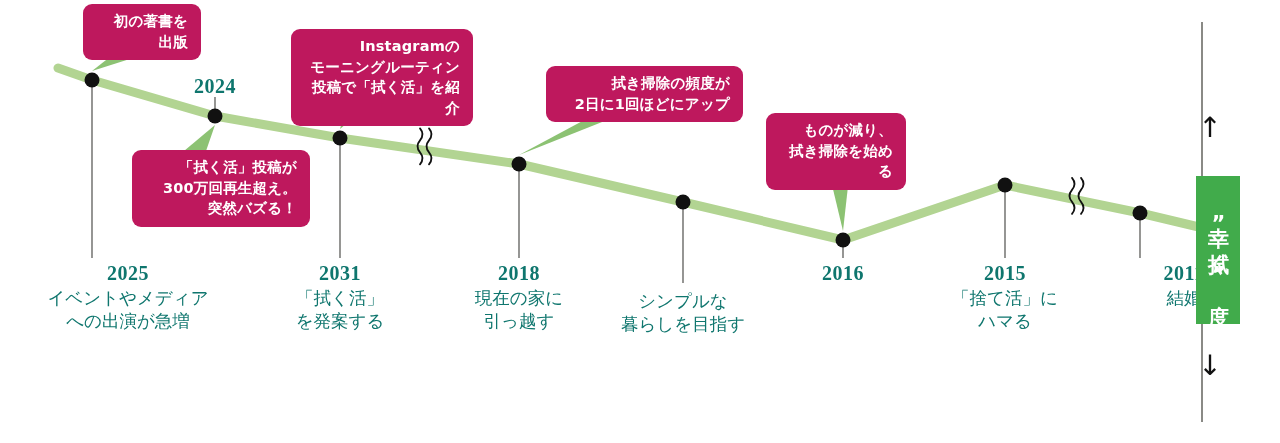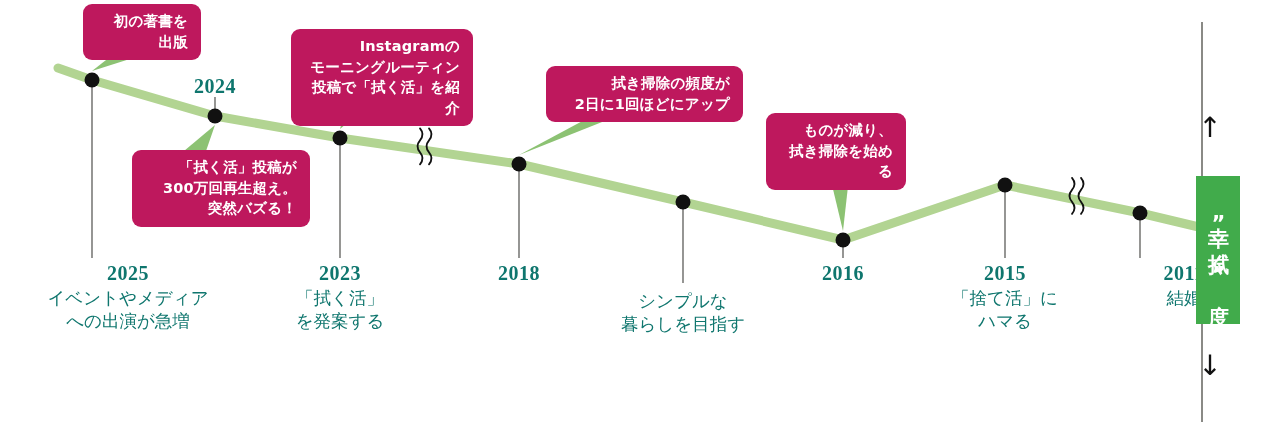--- a/index.html
+++ b/index.html
@@ -141,23 +141,24 @@
       <div class="bubble" style="left: 546px; top: 66px; width: 197px;"><span>拭き掃除の頻度が
 2日に1回ほどにアップ</span></div>
       <div class="bubble" style="left: 766px; top: 113px; width: 140px;"><span>ものが減り、
 拭き掃除を始める</span></div>
     </div>
 
   <div id="point-labels">
       <div class="pt-label" style="left: 92px; top: 262px; margin-left: 36px;"><span class="yr">2025</span><span class="cap">イベントやメディア
 への出演が急増</span></div>
       <div class="pt-label" style="left: 215px; top: 75px;"><span class="yr">2024</span></div>
-      <div class="pt-label" style="left: 340px; top: 262px;"><span class="yr">2023</span><span class="cap">「拭く活」
+      <div class="pt-label" style="left: 340px; top: 262px;"><span class="yr">2031</span><span class="cap">「拭く活」
 を発案する</span></div>
-      <div class="pt-label" style="left: 519px; top: 262px;"><span class="yr">2018</span></div>
+      <div class="pt-label" style="left: 519px; top: 262px;"><span class="yr">2018</span><span class="cap">現在の家に
+引っ越す</span></div>
       <div class="pt-label" style="left: 683px; top: 288px;"><span class="cap">シンプルな
 暮らしを目指す</span></div>
       <div class="pt-label" style="left: 843px; top: 262px;"><span class="yr">2016</span></div>
       <div class="pt-label" style="left: 1005px; top: 262px;"><span class="yr">2015</span><span class="cap">「捨て活」に
 ハマる</span></div>
       <div class="pt-label" style="left: 1184px; top: 262px; text-align: center;"><span class="yr">2011</span><span class="cap">結婚</span></div>
     </div>
 
   <div id="axis-wrap">
     <div id="axis-line"></div>

